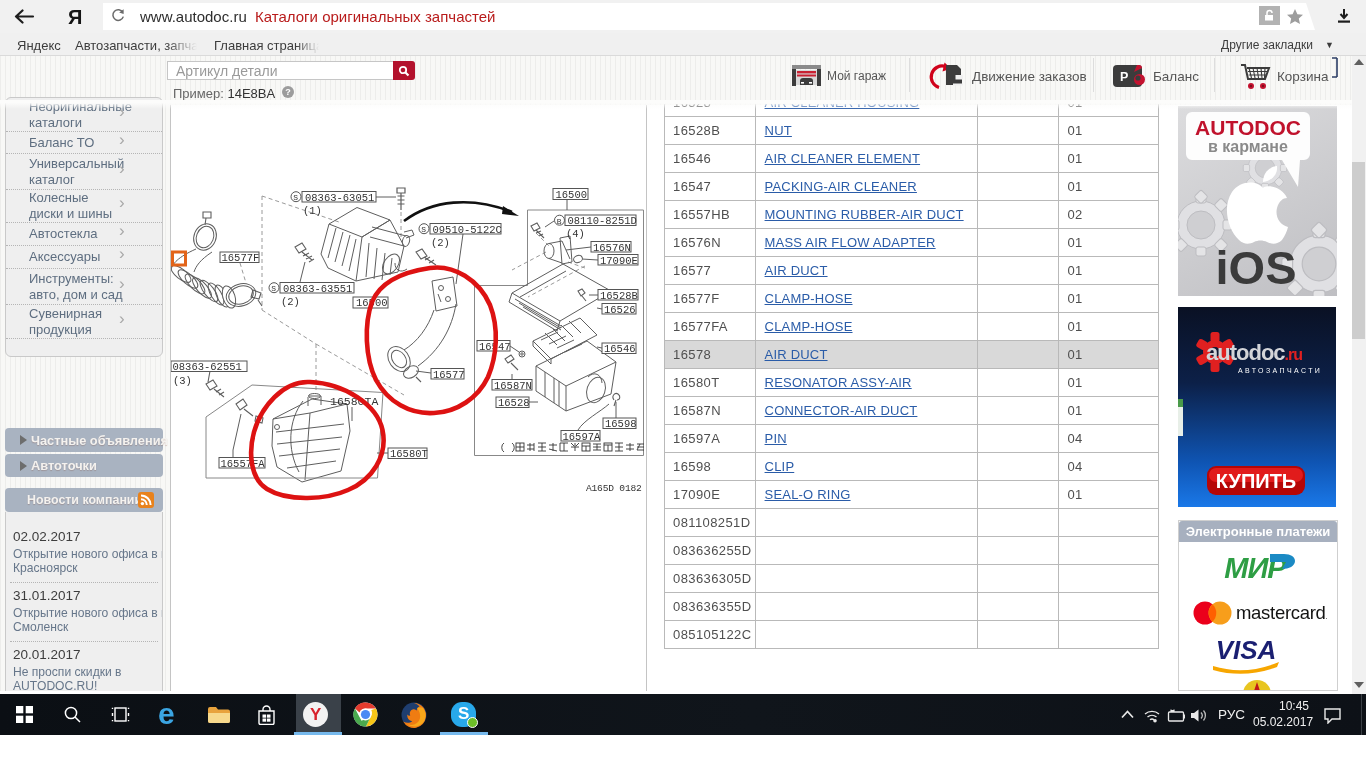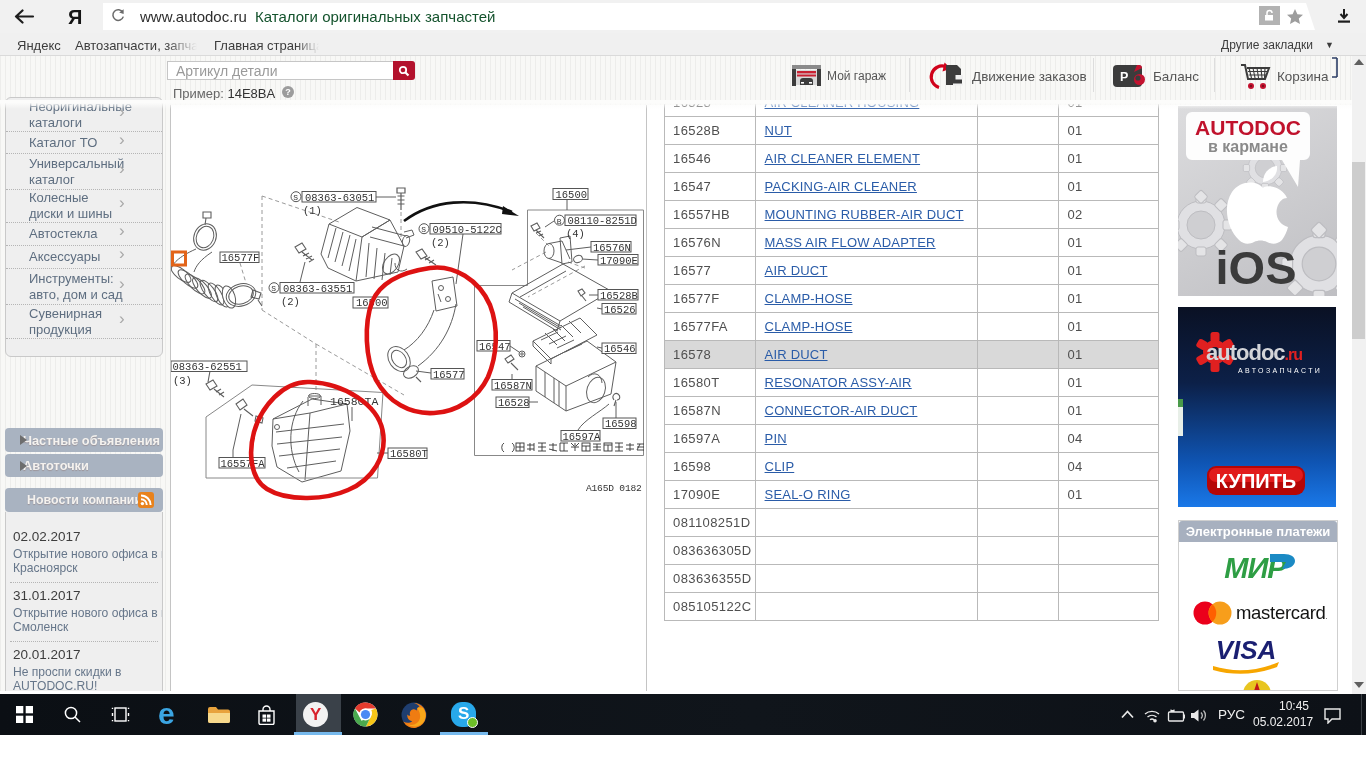--- a/index.html
+++ b/index.html
@@ -3,21 +3,21 @@
 <style>
 *{margin:0;padding:0;box-sizing:border-box}
 html,body{width:1366px;height:768px;overflow:hidden;background:#fff;font-family:"Liberation Sans",sans-serif}
 .ab{position:absolute}
 #stage{position:relative;width:1366px;height:768px}
 .stripes{background:repeating-linear-gradient(90deg,#ededeb 0,#ededeb 1px,#f8f8f6 1px,#f8f8f6 5px)}
 .sep{width:1px;background:#ddd}
 .lnk{color:#2a5ca8;text-decoration:underline}
 .nit{position:relative;display:flex;align-items:center;line-height:13px;padding-left:23px;padding-right:28px;font-size:13px;line-height:16px;color:#5e6e80;border-bottom:1px dotted #b5b5b5}
 .nit:after{content:"›";position:absolute;left:113px;top:50%;margin-top:-11px;font-size:17px;color:#a8a8a8}
-.sbtn{position:absolute;width:158px;background:#a9b3c1;border-radius:4px;color:#f4f2ef;font-weight:bold;font-size:12.8px;white-space:nowrap;display:flex;align-items:center;padding-left:18px;text-shadow:0 1px 1px rgba(120,60,40,.25)}
+.sbtn{position:absolute;width:158px;background:#a9b3c1;border-radius:4px;color:#f4f2ef;font-weight:bold;font-size:12.8px;white-space:nowrap;display:flex;align-items:center;padding-left:26px;text-shadow:0 1px 1px rgba(120,60,40,.25)}
 .tri{position:absolute;left:15px;width:0;height:0;border-left:7px solid #6d6d6d;border-top:5px solid transparent;border-bottom:5px solid transparent}
 .ndate{font-size:13.5px;color:#3d3d3d;line-height:15px;margin:5px 0 3px 7px}
 .ntxt{font-size:12.1px;line-height:14px;color:#66768a;margin:0 0 7px 7px;white-space:nowrap}
 .nsep{border-top:1px dotted #b5b5b5;margin:6px 4px 0 4px}
 #ptable{border-collapse:collapse;table-layout:fixed;width:495px}
 #ptable td{border:1px solid #b9b9b9;height:28px;font-size:13px;color:#4f4f4f;padding:0 0 0 8px;letter-spacing:.4px;overflow:hidden;white-space:nowrap}
 #ptable td:nth-child(1){width:90px}
 #ptable td:nth-child(2){width:221px;padding-left:9px}
 #ptable td:nth-child(3){width:81px}
 #ptable td:nth-child(4){width:99px}
@@ -29,21 +29,21 @@
 <div class="ab" style="left:0;top:0;width:1366px;height:33px;background:#f1f1f1"></div>
 <svg class="ab" style="left:14px;top:9px" width="21" height="15" viewBox="0 0 21 15">
       <path d="M2 7.5 H19 M2 7.5 L8.5 1.5 M2 7.5 L8.5 13.5" stroke="#1d1d1d" stroke-width="2.2" fill="none" stroke-linecap="round" stroke-linejoin="round"></path>
     </svg>
 <div class="ab" style="left:68px;top:6px;font-size:20px;font-weight:bold;color:#141414">Я</div>
 <div class="ab" style="left:103px;top:3px;width:1215px;height:27px;background:#fff;clip-path:polygon(0 0,1203px 0,1212px 27px,0 27px)"></div>
 <svg class="ab" style="left:110px;top:8px" width="16" height="16" viewBox="0 0 16 16">
       <path d="M12.8 4.4 A5.3 5.3 0 1 0 13.3 8.6" stroke="#6b6b6b" stroke-width="1.5" fill="none"></path>
       <path d="M13.6 1.2 L13.6 6 L9.2 4.6 Z" fill="#6b6b6b"></path>
     </svg>
-<div class="ab" style="left:140px;top:8px;font-size:15px;color:#2e2e2e">www.autodoc.ru&nbsp;&nbsp;<span style="color:#14532d">Каталоги оригинальных запчастей</span></div>
+<div class="ab" style="left:140px;top:8px;font-size:15px;color:#2e2e2e">www.autodoc.ru&nbsp;&nbsp;<span style="color:#b91c1c">Каталоги оригинальных запчастей</span></div>
 <div class="ab" style="left:1259px;top:6px;width:21px;height:19px;background:#b2b2b2"></div>
 <svg class="ab" style="left:1263px;top:9px" width="13" height="13" viewBox="0 0 13 13">
       <rect x="2" y="6" width="8" height="5.5" fill="#fff"></rect>
       <path d="M4 6 V4 a2.5 2.5 0 0 1 5 0" stroke="#fff" stroke-width="1.5" fill="none"></path>
     </svg>
 <svg class="ab" style="left:1286px;top:9px" width="18" height="15" viewBox="0 0 18 15">
       <path d="M9 0 L11.4 5.2 17 5.8 12.8 9.6 14 15 9 12.2 4 15 5.2 9.6 1 5.8 6.6 5.2 Z" fill="#9d9d9d"></path>
     </svg>
 <svg class="ab" style="left:1337px;top:9px" width="14" height="15" viewBox="0 0 14 15">
       <path d="M7 0 V8 M3.5 5 L7 9 L10.5 5" stroke="#1d1d1d" stroke-width="2" fill="none"></path>
@@ -301,21 +301,21 @@
 
     <g stroke="#dd1212" stroke-width="4.6" fill="none" stroke-linecap="round">
       <path d="M430,268 C454,264.5 479,280 490,305 C499,328 497,356 488,377 C478,398 457,412 434,413 C410,414.5 388,402 376,380 C365,358 364,324 372,302 C381,280 406,271.5 430,268 Z"></path>
       <path d="M310,382 C345,383.5 377,405 382.5,430 C388,456 372,480 348,490 C327,499.5 288,502 267,489 C250,478.5 248.5,452 254,432 C261,407 283,380.5 310,382 Z"></path>
     </g>
     <rect x="172.5" y="252" width="13" height="13" stroke="#e2641a" stroke-width="3" fill="none"></rect>
   </svg>
 
   <div class="ab" id="sidenav" style="left:5px;top:41px;width:158px;background:#efefef;border:1px solid #c9c9c9;border-radius:6px">
     <div class="nit" style="height:34px">Неоригинальные<br>каталоги</div>
-    <div class="nit" style="height:22px">Каталог ТО</div>
+    <div class="nit" style="height:22px">Баланс ТО</div>
     <div class="nit" style="height:36px">Универсальный<br>каталог</div>
     <div class="nit" style="height:33px">Колесные<br>диски и шины</div>
     <div class="nit" style="height:23px">Автостекла</div>
     <div class="nit" style="height:23px">Аксессуары</div>
     <div class="nit" style="height:36px">Инструменты:<br>авто, дом и сад</div>
     <div class="nit" style="height:34px">Сувенирная<br>продукция</div>
     <div style="height:17px"></div>
   </div>
   <div class="sbtn" style="left:5px;top:372px;height:24px"><span class="tri"></span>Частные объявления</div>
   <div class="sbtn" style="left:5px;top:398px;height:23px"><span class="tri"></span>Автоточки</div>
@@ -425,20 +425,26 @@
               <td>04</td>
             </tr>
       <tr>
               <td>17090E</td>
               <td><span class="lnk">SEAL-O RING</span></td>
               <td></td>
               <td>01</td>
             </tr>
       <tr>
               <td>081108251D</td>
+              <td></td>
+              <td></td>
+              <td></td>
+            </tr>
+      <tr>
+              <td>083636255D</td>
               <td></td>
               <td></td>
               <td></td>
             </tr>
       <tr>
               <td>083636305D</td>
               <td></td>
               <td></td>
               <td></td>
             </tr>

